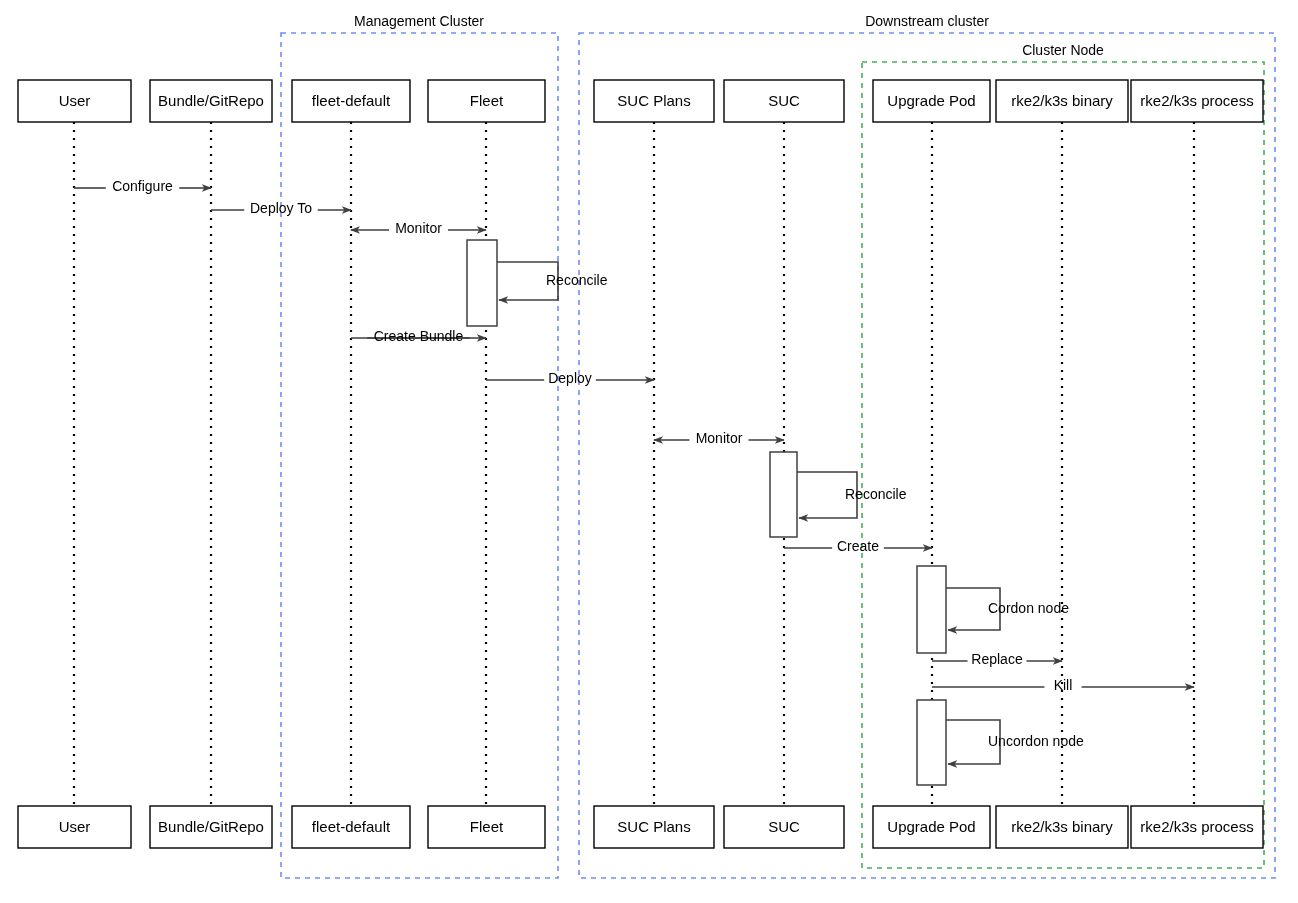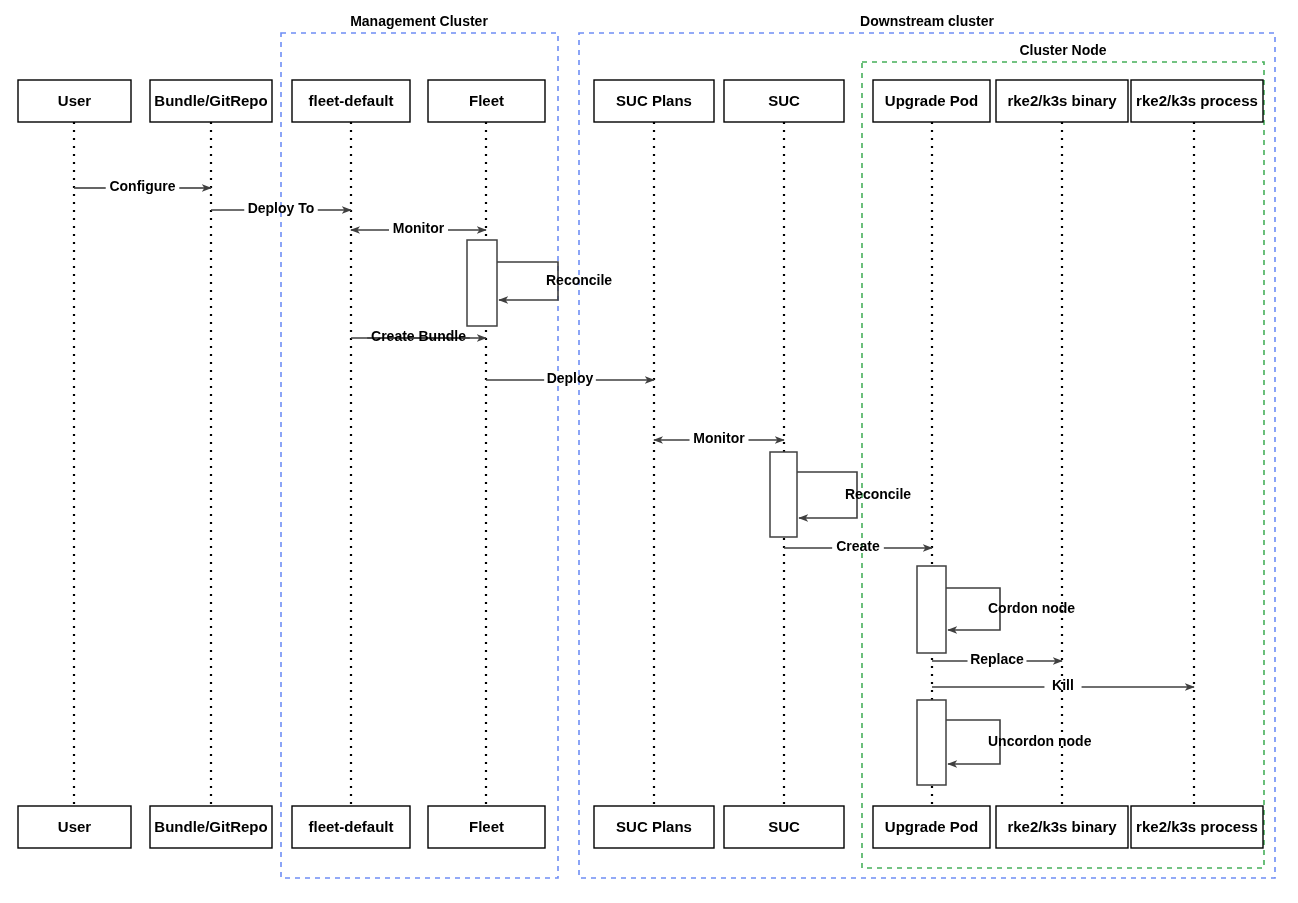--- a/index.html
+++ b/index.html
@@ -11,21 +11,20 @@
   body {
     font-family: "Liberation Sans", sans-serif;
     color: #000000;
   }
   #diagram-root {
     position: relative;
     width: 1298px;
     height: 903px;
     overflow: hidden;
     background: #ffffff;
-    font-weight: bold;
   }
   svg.layer {
     position: absolute;
     top: 0;
     left: 0;
     width: 1298px;
     height: 903px;
   }
   .lifeline-box rect {
     fill: #ffffff;

